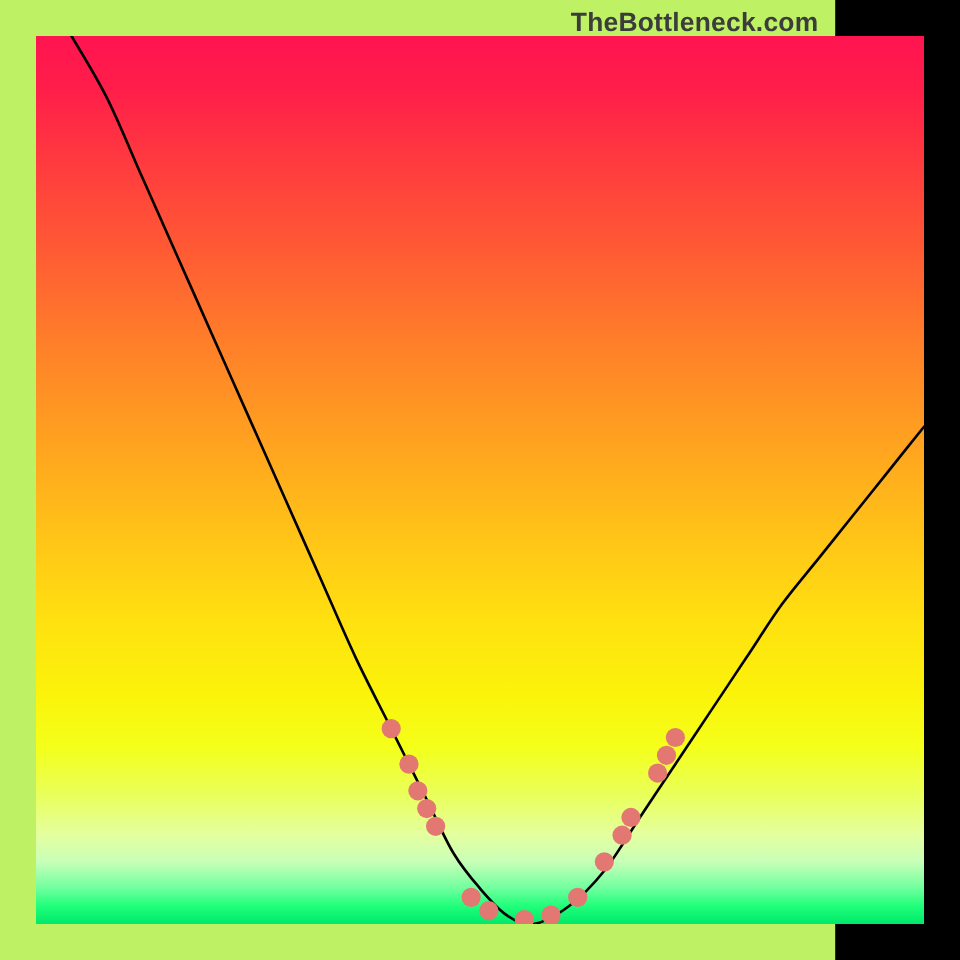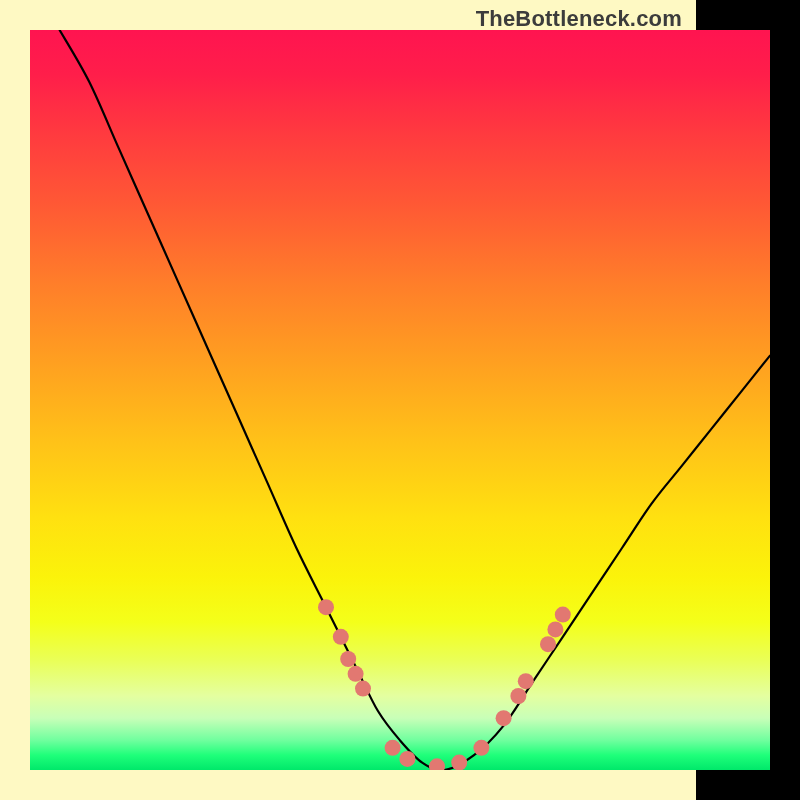--- a/index.html
+++ b/index.html
@@ -8,21 +8,21 @@
     width: 800px;
     height: 800px;
     overflow: hidden;
     background: #000;
     font-family: Arial, Helvetica, sans-serif;
   }
   .frame {
     position: relative;
     width: 696px;
     height: 800px;
-    background: #fef9c3;
+    background: #bef264;
   }
   .plot-area {
     position: absolute;
     left: 30px;
     top: 30px;
     width: 740px;
     height: 740px;
     background: linear-gradient(to bottom,
       #ff1450 0%,
       #ff1e4a 6%,

